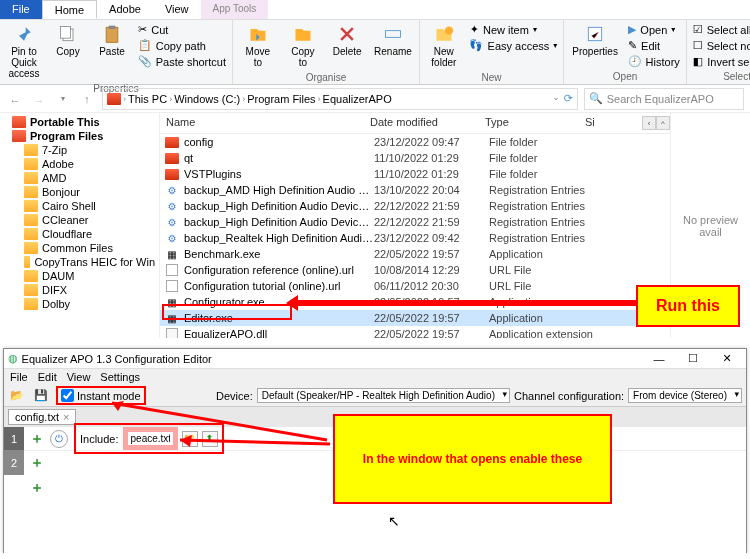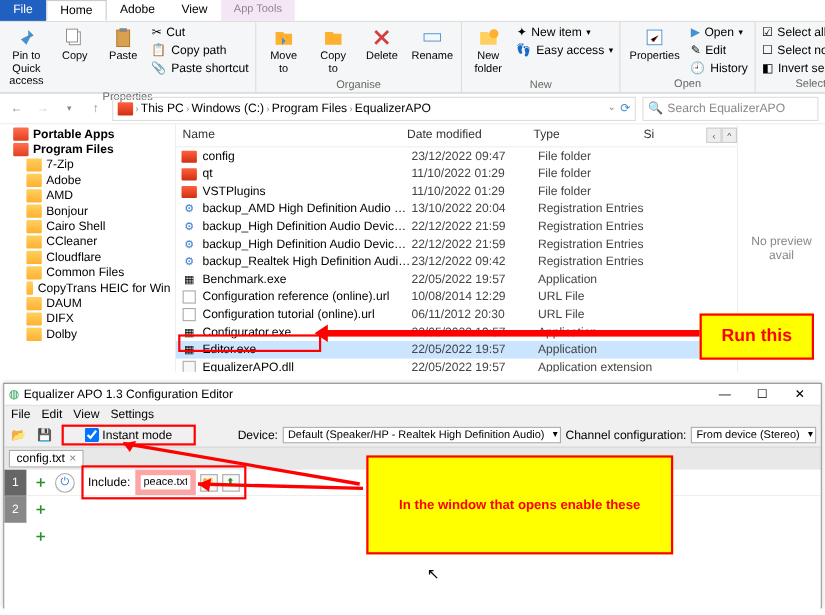--- a/index.html
+++ b/index.html
@@ -67,21 +67,21 @@
 .rect-editor { position: absolute; top: 304px; left: 162px; width: 130px; height: 16px; border: 2px solid #ff0000; z-index: 9; }
 
 
 .apo-window { position: absolute; left: 3px; top: 348px; width: 744px; height: 205px; background: #f0f0f0; border: 1px solid #888; box-shadow: 0 0 4px rgba(0,0,0,.2); }
 .apo-title { display: flex; align-items: center; height: 20px; background: #fff; padding: 0 4px; gap: 4px; border-bottom: 1px solid #ddd; }
 .apo-title-txt { flex: 1; font-size: 11px; }
 .apo-winbtn { width: 30px; height: 18px; display: flex; align-items: center; justify-content: center; cursor: pointer; }
 .apo-menu { display: flex; gap: 10px; padding: 2px 6px; background: #f0f0f0; font-size: 11px; }
 .apo-toolbar { display: flex; align-items: center; height: 22px; padding: 2px 4px; gap: 6px; background: #f0f0f0; border-bottom: 1px solid #ccc; }
 .apo-tb-btn { width: 18px; height: 18px; display: flex; align-items: center; justify-content: center; cursor: pointer; }
-.apo-instant { display: flex; align-items: center; gap: 3px; border: 2px solid #ff0000; padding: 1px 19px; font-size: 10px; }
+.apo-instant { display: flex; align-items: center; gap: 3px; border: 2px solid #ff0000; padding: 1px 3px; font-size: 10px; }
 .apo-device { margin-left: auto; display: flex; align-items: center; gap: 4px; font-size: 10px; }
 .apo-select { border: 1px solid #aaa; background: #fff; padding: 1px 14px 1px 4px; font-size: 10px; position: relative; cursor: pointer; }
 .apo-select::after { content: "▾"; position: absolute; right: 2px; top: 0; font-size: 9px; }
 .apo-tabbar { display: flex; align-items: flex-end; padding: 2px 4px; background: #e8e8e8; }
 .apo-tab { background: #fff; border: 1px solid #aaa; padding: 1px 6px; font-size: 10px; display: flex; align-items: center; gap: 4px; }
 .apo-body { display: flex; background: #fff; height: 130px; }
 .apo-rownums { display: flex; flex-direction: column; }
 .apo-rownum { width: 20px; height: 24px; background: #666; color: #fff; display: flex; align-items: center; justify-content: center; font-size: 11px; border-bottom: 1px solid #888; }
 .apo-rows { flex: 1; position: relative; }
 .apo-row1 { display: flex; align-items: center; height: 24px; padding: 0 6px; gap: 6px; border-bottom: 1px solid #eee; }
@@ -279,21 +279,21 @@
   <div class="searchbox">
     <span>🔍</span>
     <span>Search EqualizerAPO</span>
   </div>
 </div>
 
 <div class="main">
   <div class="tree">
     <div class="tree-item top">
         <span class="folder-icon red"></span>
-        <span>Portable Apps</span>
+        <span>Portable This</span>
       </div>
     <div class="tree-item top">
         <span class="folder-icon red"></span>
         <span>Program Files</span>
       </div>
     <div id="tree-items">
         <div class="tree-item">
           <span class="folder-icon"></span>
           <span>7-Zip</span>
         </div>

